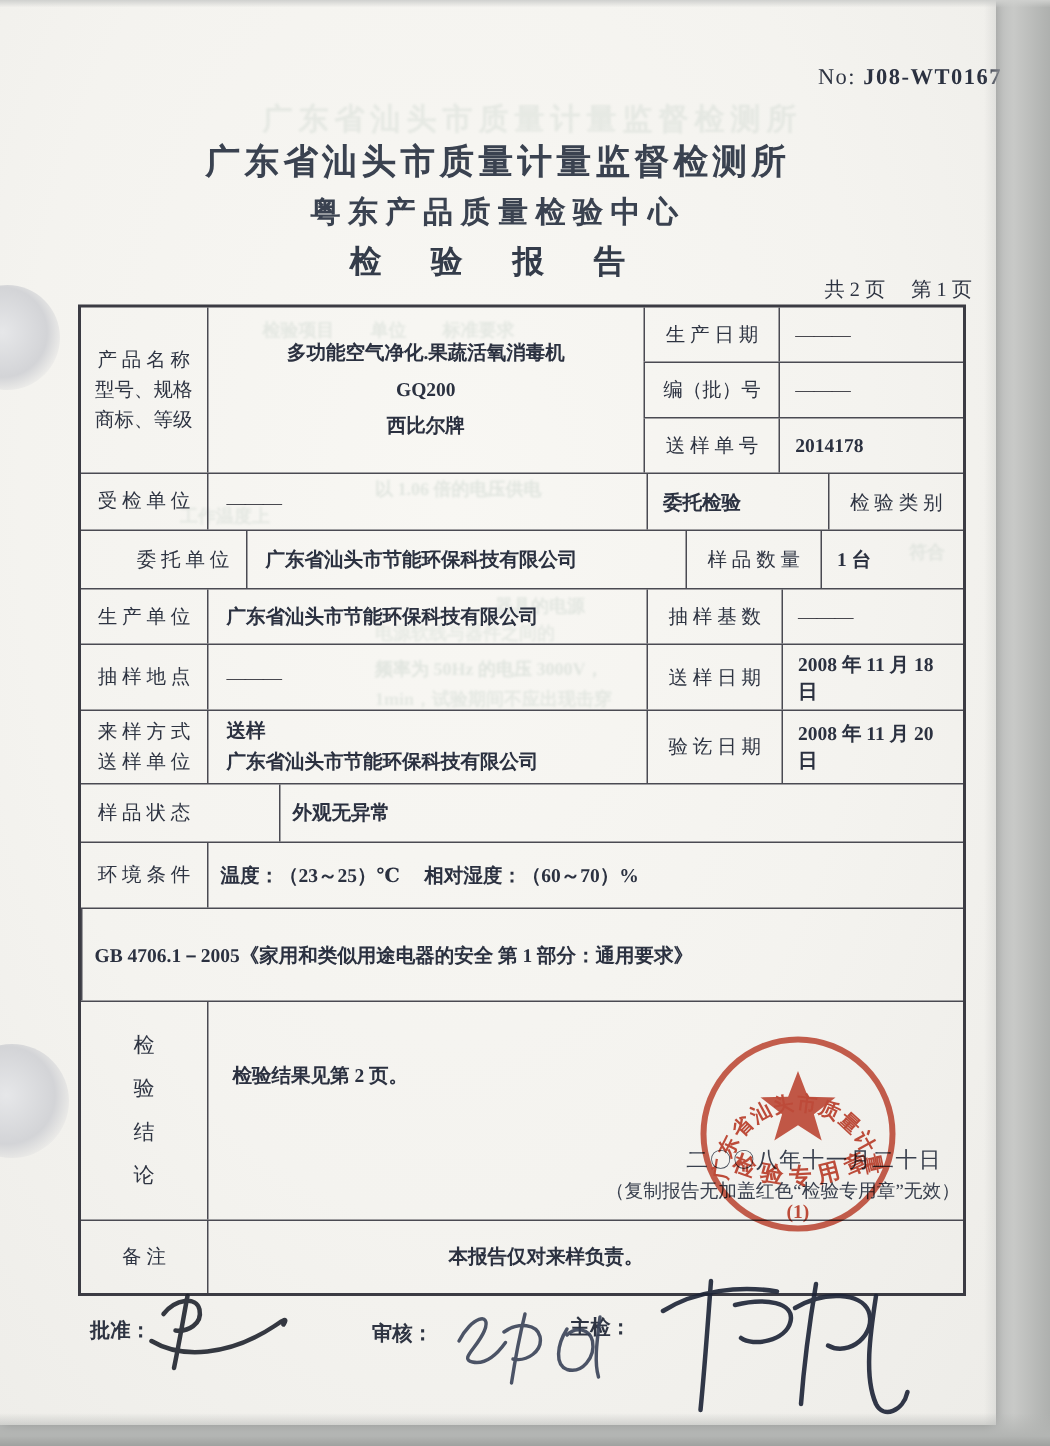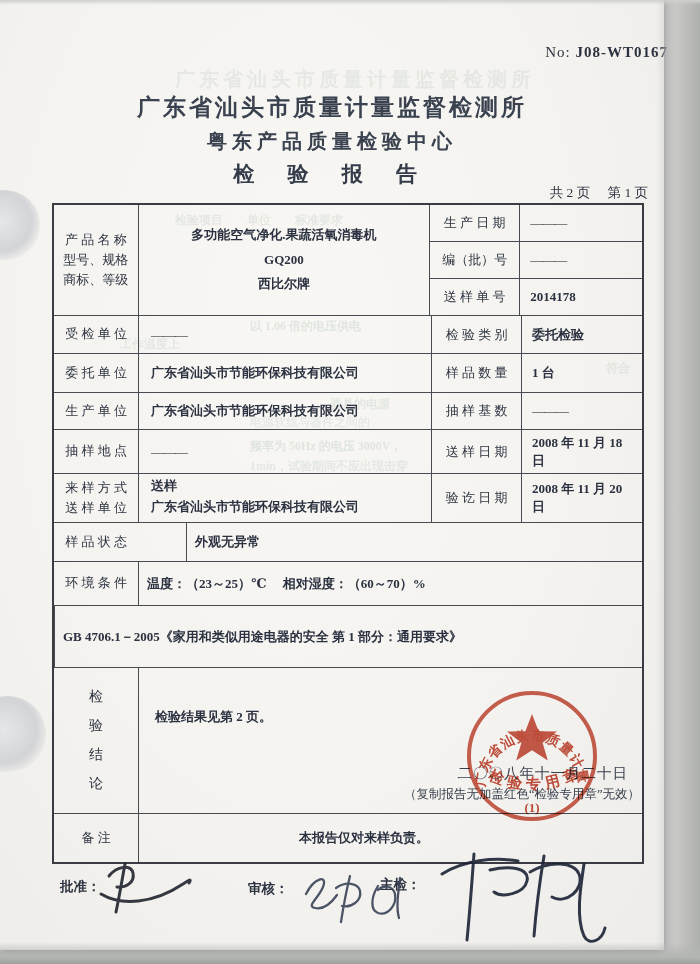--- a/index.html
+++ b/index.html
@@ -140,25 +140,25 @@
         <div class="rsub">
           <div class="cell c-rlabel">送 样 单 号</div>
           <div class="cell c-rvalue val">2014178</div>
         </div>
       </div>
     </div>
 
     <div class="trow" style="height:38px;">
       <div class="cell c-label">受 检 单 位</div>
       <div class="cell c-content dash">———</div>
+      <div class="cell c-rvalue val">委托检验</div>
       <div class="cell c-rlabel">检 验 类 别</div>
-      <div class="cell c-rvalue val">委托检验</div>
-    </div>
-
-    <div class="trow" style="height:39px;">
+    </div>
+
+    <div class="trow" style="height:39px;padding-left:26px;">
       <div class="cell c-label">委 托 单 位</div>
       <div class="cell c-content val">广东省汕头市节能环保科技有限公司</div>
       <div class="cell c-rlabel">样 品 数 量</div>
       <div class="cell c-rvalue val">1 台</div>
     </div>
 
     <div class="trow" style="height:37px;">
       <div class="cell c-label">生 产 单 位</div>
       <div class="cell c-content val">广东省汕头市节能环保科技有限公司</div>
       <div class="cell c-rlabel">抽 样 基 数</div>
@@ -170,21 +170,21 @@
       <div class="cell c-content dash">———</div>
       <div class="cell c-rlabel">送 样 日 期</div>
       <div class="cell c-rvalue val">2008 年 11 月 18 日</div>
     </div>
 
     <div class="trow" style="height:49px;">
       <div class="cell c-label">
         <span>来 样 方 式</span>
         <span>送 样 单 位</span>
       </div>
-      <div class="cell c-content" style="flex-direction:column;align-items:flex-start;justify-content:center;line-height:1.6;font-family:Liberation Mono, monospace;">
+      <div class="cell c-content" style="flex-direction:column;align-items:flex-start;justify-content:center;line-height:1.6;">
         <span class="val">送样</span>
         <span class="val">广东省汕头市节能环保科技有限公司</span>
       </div>
       <div class="cell c-rlabel">验 讫 日 期</div>
       <div class="cell c-rvalue val">2008 年 11 月 20 日</div>
     </div>
 
     <div class="trow" style="height:39px;gap:48px;">
       <div class="cell c-label">样 品 状 态</div>
       <div class="cell c-wide val">外观无异常</div>

